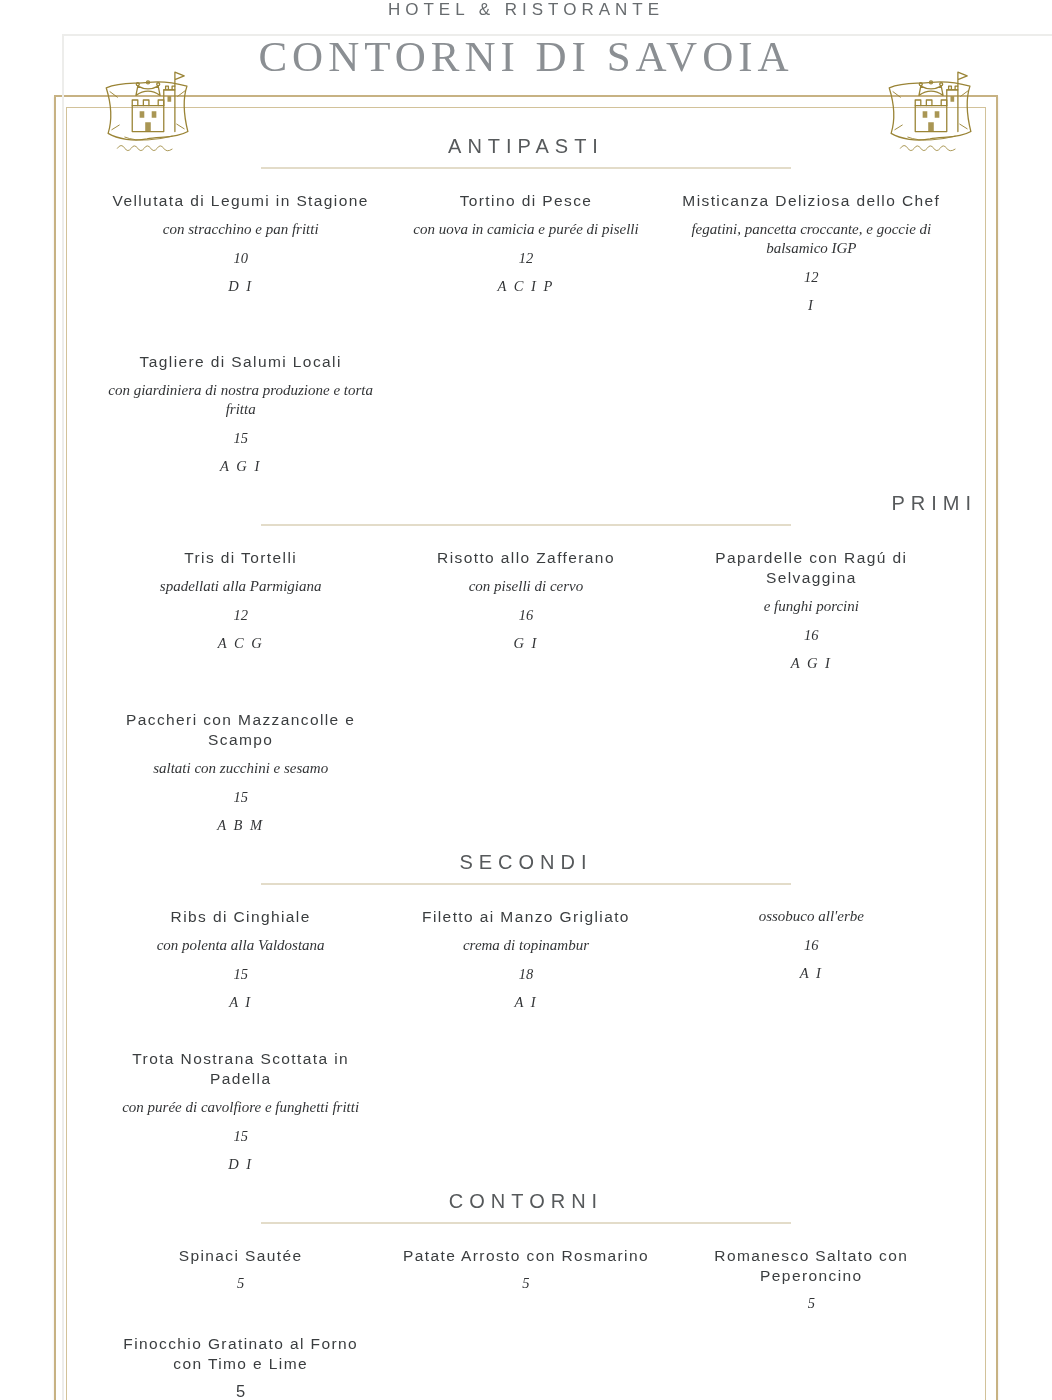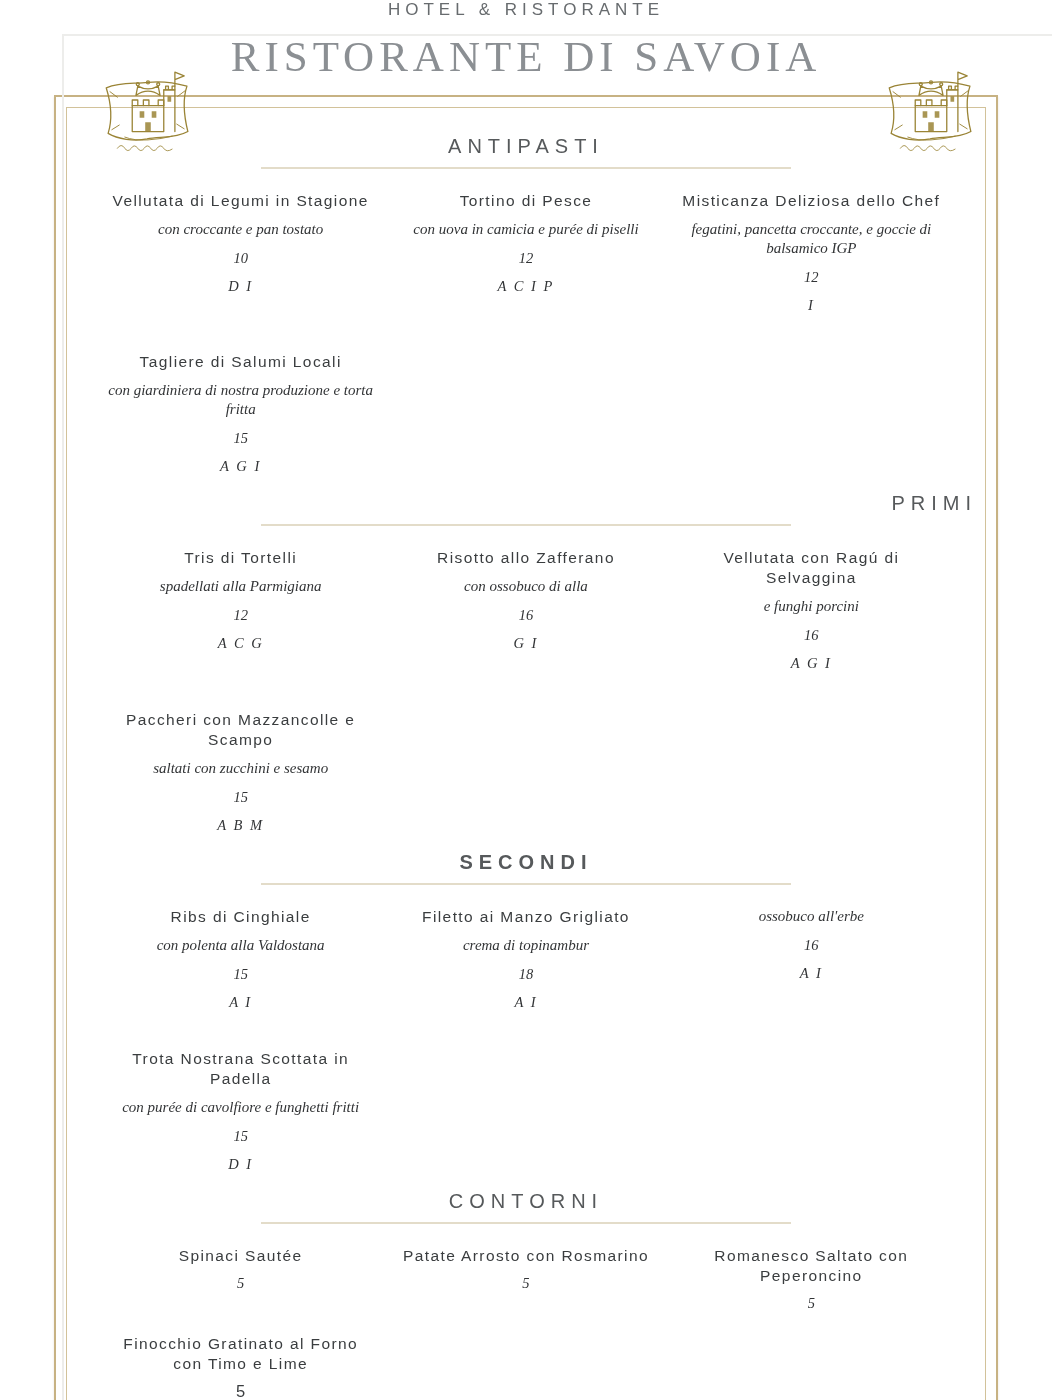--- a/index.html
+++ b/index.html
@@ -76,38 +76,38 @@
 
 <div class="scan-edge"></div>
 
 <header class="header">
   <span class="crest left">
     <svg width="106" height="102" viewBox="0 0 110 110">
         <use href="#crest"></use>
       </svg>
   </span>
   <div class="eyebrow">HOTEL &amp; RISTORANTE</div>
-  <div class="title">RISTORANTE DI SAVOIA</div>
+  <div class="title">CONTORNI DI SAVOIA</div>
   <span class="crest right">
     <svg width="106" height="102" viewBox="0 0 110 110">
         <use href="#crest"></use>
       </svg>
   </span>
 </header>
 
 <main class="menu-box">
   <div class="menu-box-inner">
     <div id="sections">
         <section class="menu-section">
           <h2 class="section-title" style="margin: 0px; font-weight: normal;">ANTIPASTI</h2>
           <div class="section-rule"></div>
           <div class="items">
             <div class="menu-item">
               <div class="item-name">Vellutata di Legumi in Stagione</div>
-              <div class="item-desc">con croccante e pan tostato</div>
+              <div class="item-desc">con stracchino e pan fritti</div>
               <div class="item-price">10</div>
               <div class="item-allergens">D I</div>
             </div>
             <div class="menu-item">
               <div class="item-name">Tortino di Pesce</div>
               <div class="item-desc">con uova in camicia e purée di piselli</div>
               <div class="item-price">12</div>
               <div class="item-allergens">A C I P</div>
             </div>
             <div class="menu-item">
@@ -129,40 +129,40 @@
           <div class="section-rule"></div>
           <div class="items">
             <div class="menu-item">
               <div class="item-name">Tris di Tortelli</div>
               <div class="item-desc">spadellati alla Parmigiana</div>
               <div class="item-price">12</div>
               <div class="item-allergens">A C G</div>
             </div>
             <div class="menu-item">
               <div class="item-name">Risotto allo Zafferano</div>
-              <div class="item-desc">con ossobuco di alla</div>
+              <div class="item-desc">con piselli di cervo</div>
               <div class="item-price">16</div>
               <div class="item-allergens">G I</div>
             </div>
             <div class="menu-item">
-              <div class="item-name">Vellutata con Ragú di Selvaggina</div>
+              <div class="item-name">Papardelle con Ragú di Selvaggina</div>
               <div class="item-desc">e funghi porcini</div>
               <div class="item-price">16</div>
               <div class="item-allergens">A G I</div>
             </div>
             <div class="menu-item">
               <div class="item-name">Paccheri con Mazzancolle e Scampo</div>
               <div class="item-desc">saltati con zucchini e sesamo</div>
               <div class="item-price">15</div>
               <div class="item-allergens">A B M</div>
             </div>
           </div>
         </section>
         <section class="menu-section">
-          <h2 class="section-title" style="margin: 0px; font-weight: bold;">SECONDI</h2>
+          <h2 class="section-title" style="margin: 0px; font-weight: normal;">SECONDI</h2>
           <div class="section-rule"></div>
           <div class="items">
             <div class="menu-item">
               <div class="item-name">Ribs di Cinghiale</div>
               <div class="item-desc">con polenta alla Valdostana</div>
               <div class="item-price">15</div>
               <div class="item-allergens">A I</div>
             </div>
             <div class="menu-item">
               <div class="item-name">Filetto ai Manzo Grigliato</div>

